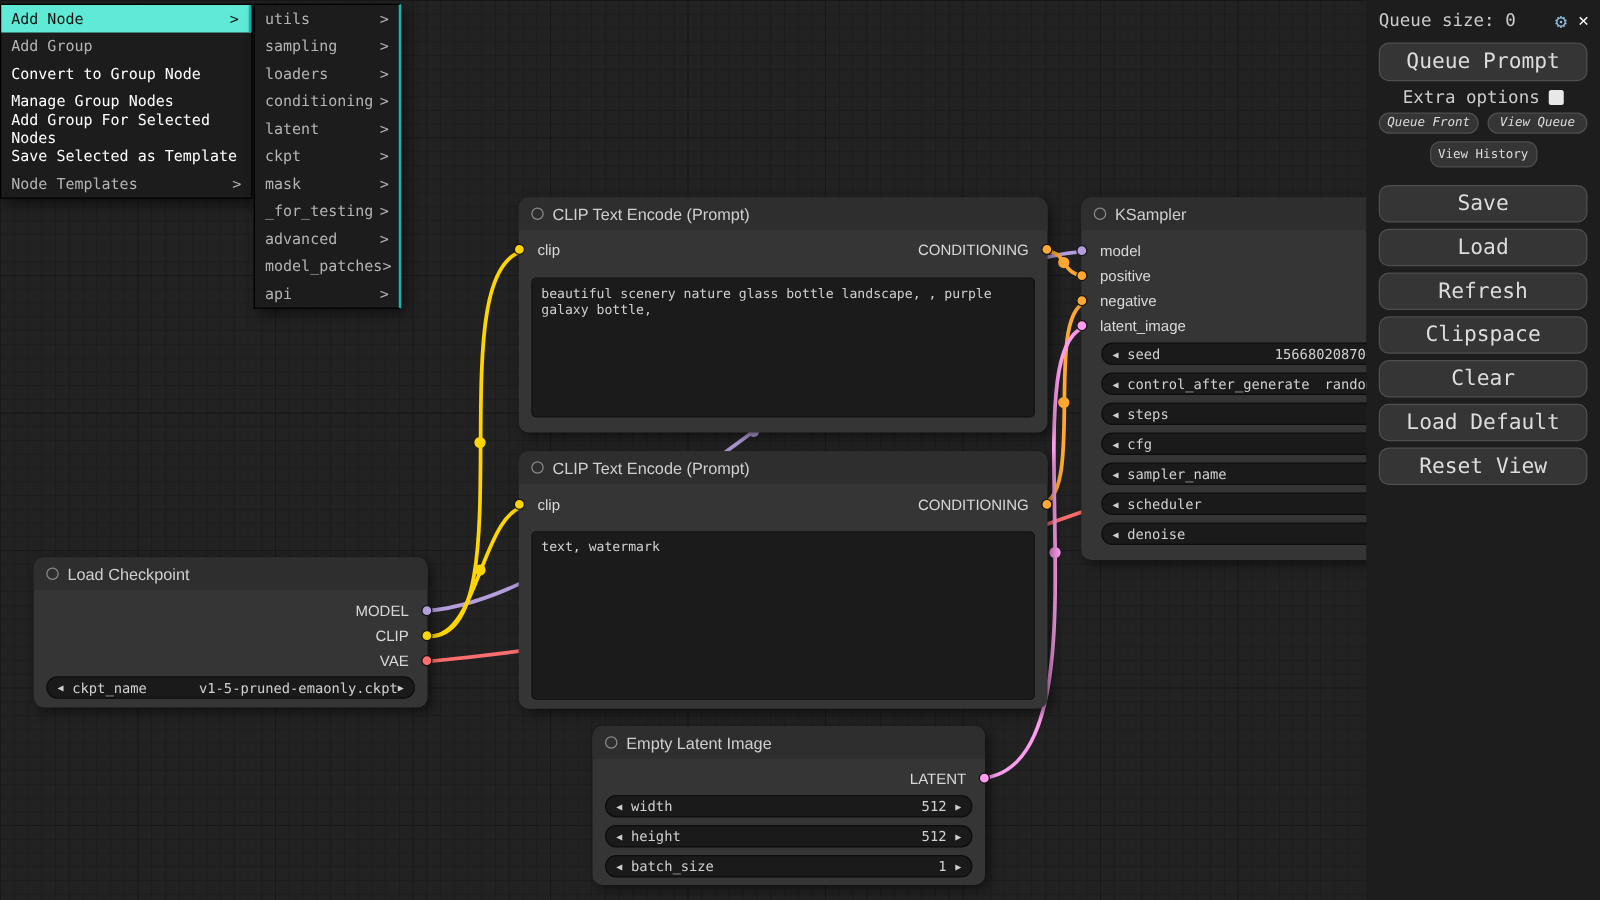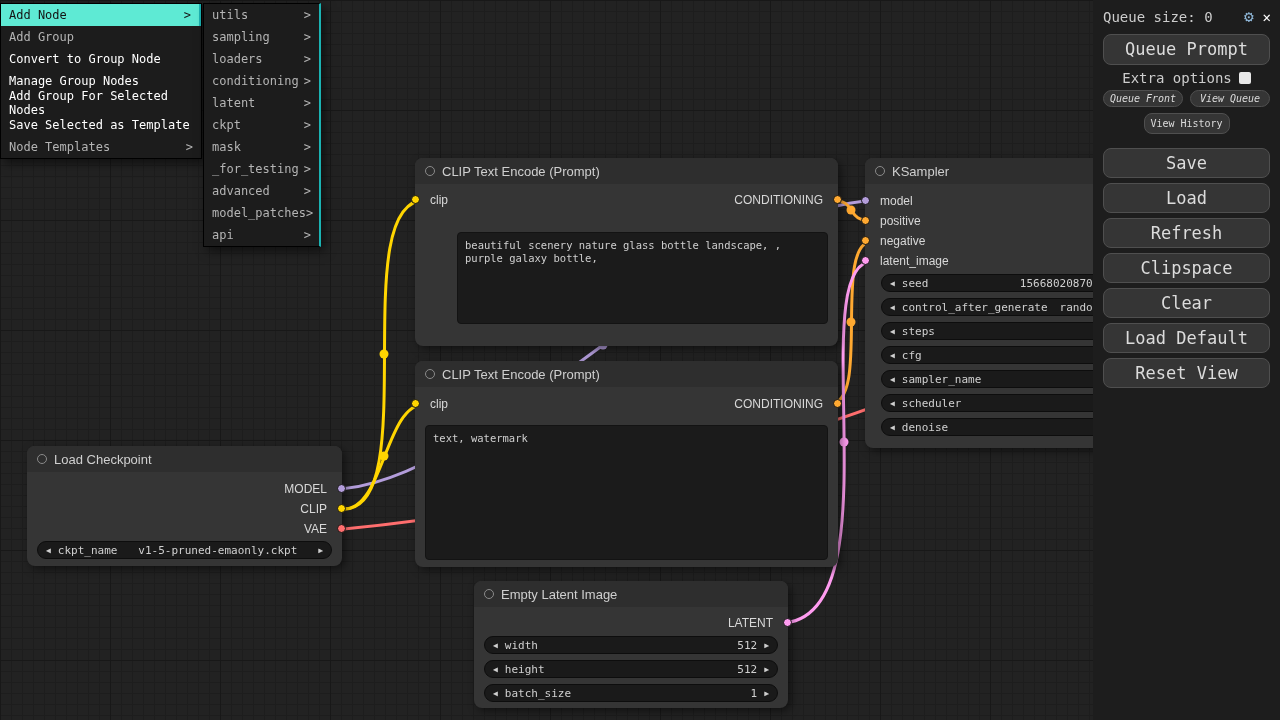--- a/index.html
+++ b/index.html
@@ -39,21 +39,21 @@
   .c-vae{background:#FF6E6E;}
   .c-cond{background:#FFA931;}
   .c-latent{background:#FF9CF0;}
   .widget{position:absolute;height:18px;background:#1a1a1a;border:1px solid #0d0d0d;
           border-radius:9px;display:flex;align-items:center;padding:0 8px;
           font-family:"DejaVu Sans Mono",monospace;font-size:11px;color:#d0d0d0;
           overflow:hidden;white-space:nowrap;}
   .widget .arr{font-size:8px;color:#cfcfcf;flex:0 0 auto;}
   .widget .wl{margin-left:7px;flex:0 0 auto;}
   .widget .wv{margin-left:auto;padding-right:7px;}
-  .widget.combo .wv{flex:1;text-align:center;margin-left:0;padding-right:0;}
+  .widget.combo .wv{flex:1;text-align:right;margin-left:0;padding-right:0;}
   .ta{position:absolute;left:10px;right:10px;background:#1b1b1b;border:1px solid #131313;
       border-radius:4px;padding:6px 7px;font-family:"DejaVu Sans Mono",monospace;
       font-size:10.5px;line-height:13px;color:#cfcfcf;white-space:pre-wrap;word-break:break-word;}
   
   .cmenu{position:absolute;background:#1c1c1c;border:1px solid #000;z-index:6;
          box-shadow:4px 4px 10px rgba(0,0,0,.55);
          font-family:"DejaVu Sans Mono",monospace;font-size:12px;}
   .cmenu.main{left:0;top:3px;width:202px;}
   .cmenu.sub{left:203px;top:3px;width:118px;border-right:2px solid #1bb3b3;}
   .mi{height:22px;display:flex;align-items:center;padding:0 8px;color:#b4b4b4;}
@@ -103,21 +103,21 @@
     <div class="node-header">
       <span class="collapse-dot"></span>
       <span class="node-title">CLIP Text Encode (Prompt)</span>
     </div>
     <div class="slot duo" style="top:34px;">
       <span class="dot l c-clip"></span>
       <span>clip</span>
       <span>CONDITIONING</span>
       <span class="dot r c-cond"></span>
     </div>
-    <div class="ta" style="top:74px;height:92px;margin-left:32px;">beautiful scenery nature glass bottle landscape, , purple galaxy bottle,</div>
+    <div class="ta" style="top:64px;height:112px;">beautiful scenery nature glass bottle landscape, , purple galaxy bottle,</div>
   </div>
 
   <div class="node" style="left:415px;top:361px;width:423px;height:206px;">
     <div class="node-header">
       <span class="collapse-dot"></span>
       <span class="node-title">CLIP Text Encode (Prompt)</span>
     </div>
     <div class="slot duo" style="top:35px;">
       <span class="dot l c-clip"></span>
       <span>clip</span>

